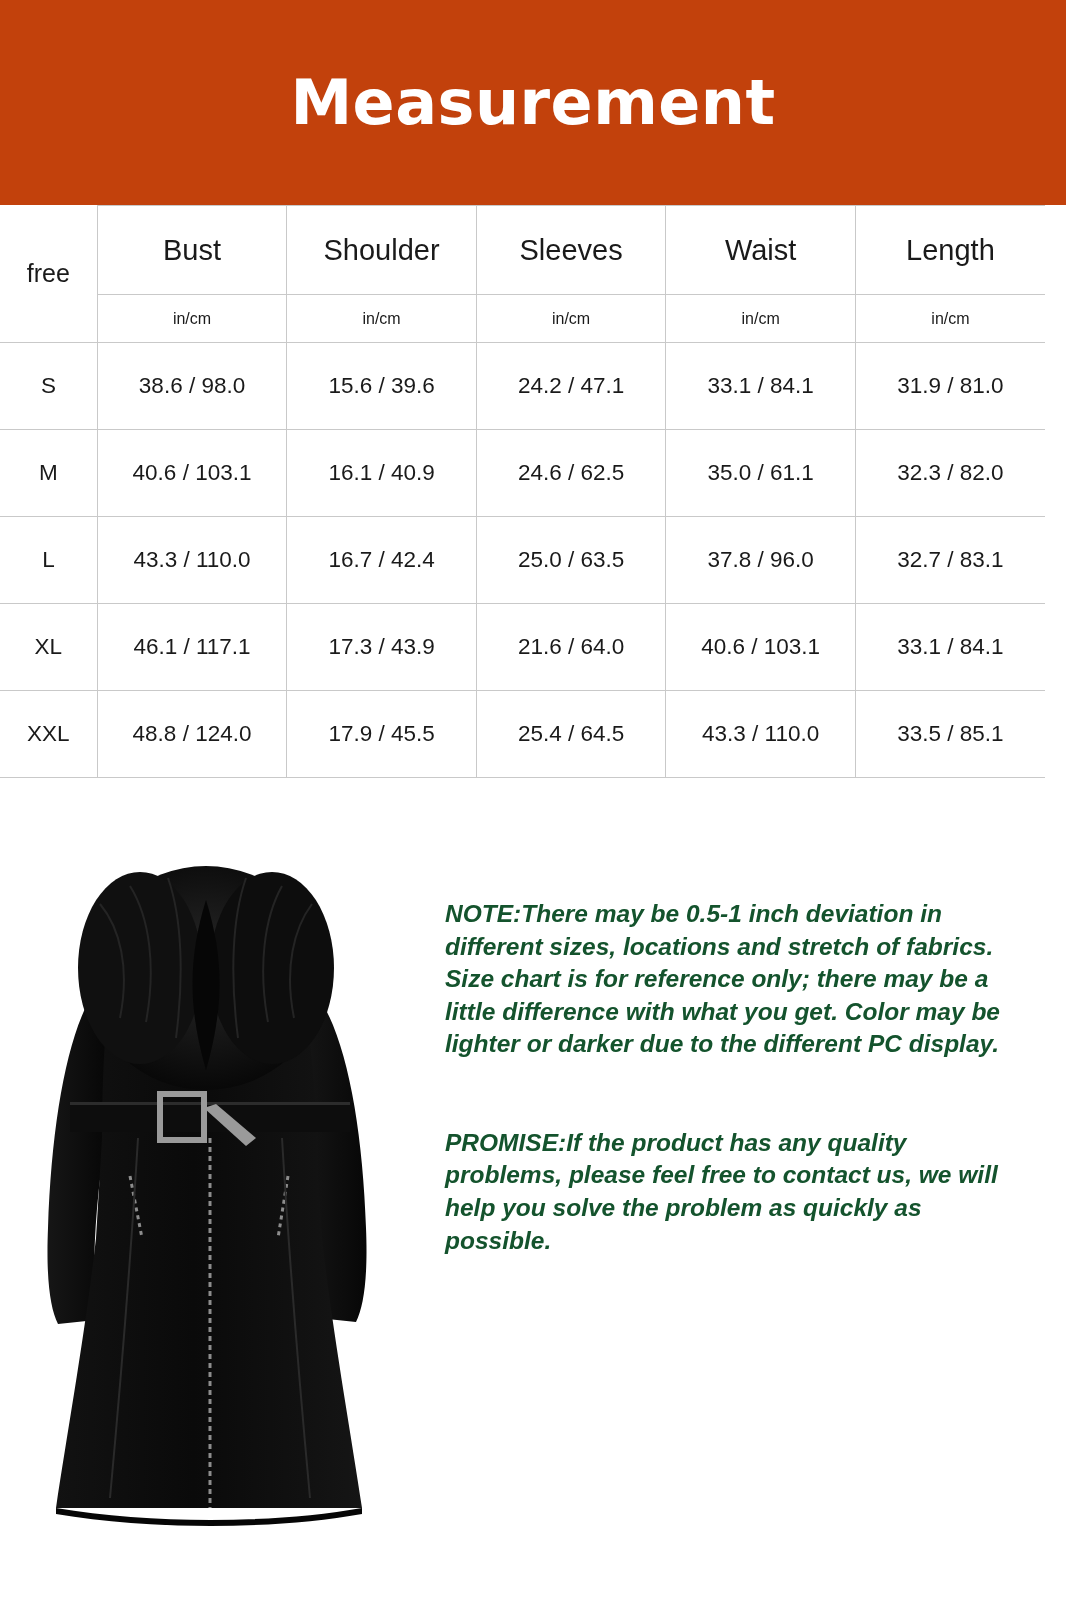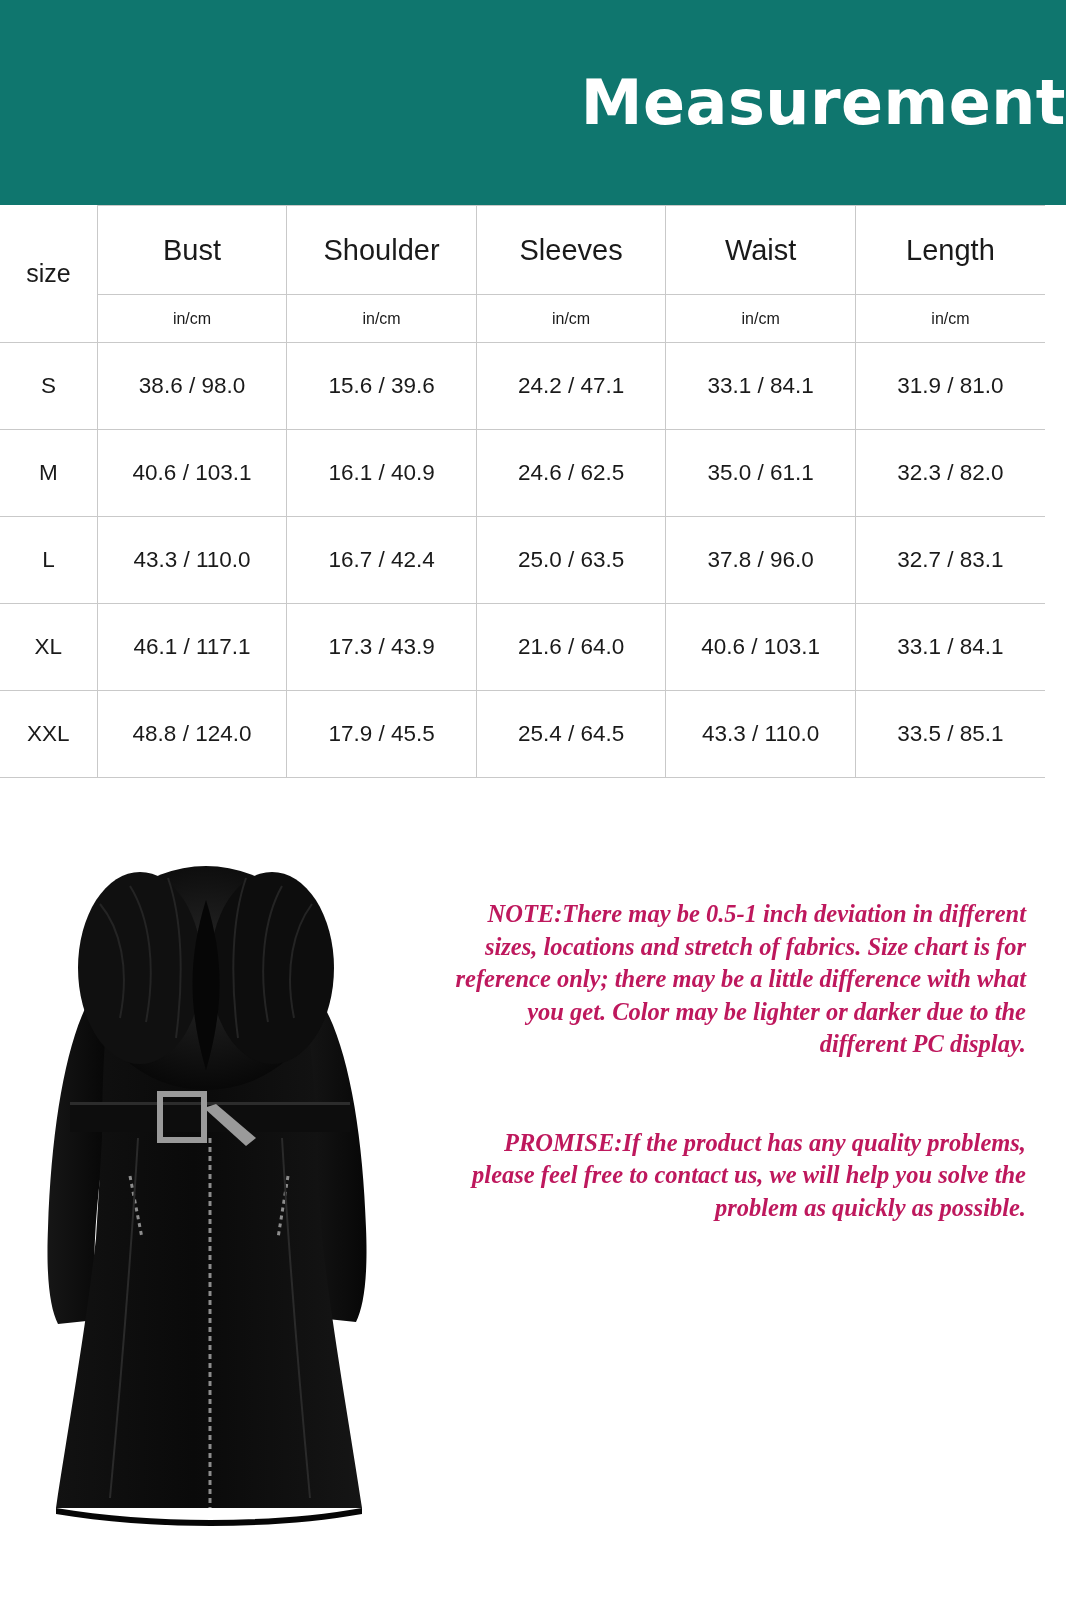--- a/index.html
+++ b/index.html
@@ -11,24 +11,24 @@
     font-family: "Liberation Sans", sans-serif;
     color: #111111;
     overflow: hidden;
   }
   .page { position: relative; width: 1066px; height: 1600px; }
 
   
   .banner {
     width: 100%;
     height: 205px;
-    background: #0f766e;
+    background: #c2410c;
     display: flex;
     align-items: center;
-    justify-content: flex-end;
+    justify-content: center;
   }
   .banner-title {
     color: #ffffff;
     font-size: 62px;
     font-weight: bold;
     letter-spacing: 0.5px;
     font-family: "DejaVu Sans", sans-serif;
   }
 
   
@@ -87,27 +87,26 @@
   }
   .coat-area {
     width: 440px;
     position: relative;
   }
   .text-area {
     flex: 1;
     padding: 120px 40px 0 5px;
   }
   .note-block, .promise-block {
-    font-family: Liberation Serif, serif;
+    font-family: Liberation Sans, sans-serif;
     font-style: italic;
     font-weight: bold;
     font-size: 24.5px;
     line-height: 1.33;
-    color: #be185d;
-    text-align: right;
+    color: #14532d;
   }
   .promise-block { margin-top: 66px; }
 
   
   .coat-svg { position: absolute; left: 10px; top: 30px; }
 </style>
 </head>
 <body>
 
 <div class="page">
@@ -121,21 +120,21 @@
       <colgroup>
         <col class="col-size">
           <col class="col-d">
           <col class="col-d">
           <col class="col-d">
           <col class="col-d">
           <col class="col-d">
       </colgroup>
       <tbody>
         <tr>
-          <td class="size-label-cell" rowspan="2">size</td>
+          <td class="size-label-cell" rowspan="2">free</td>
           <td class="hdr-cell">Bust</td>
           <td class="hdr-cell">Shoulder</td>
           <td class="hdr-cell">Sleeves</td>
           <td class="hdr-cell">Waist</td>
           <td class="hdr-cell">Length</td>
         </tr>
         <tr>
           <td class="unit-cell">in/cm</td>
           <td class="unit-cell">in/cm</td>
           <td class="unit-cell">in/cm</td>

